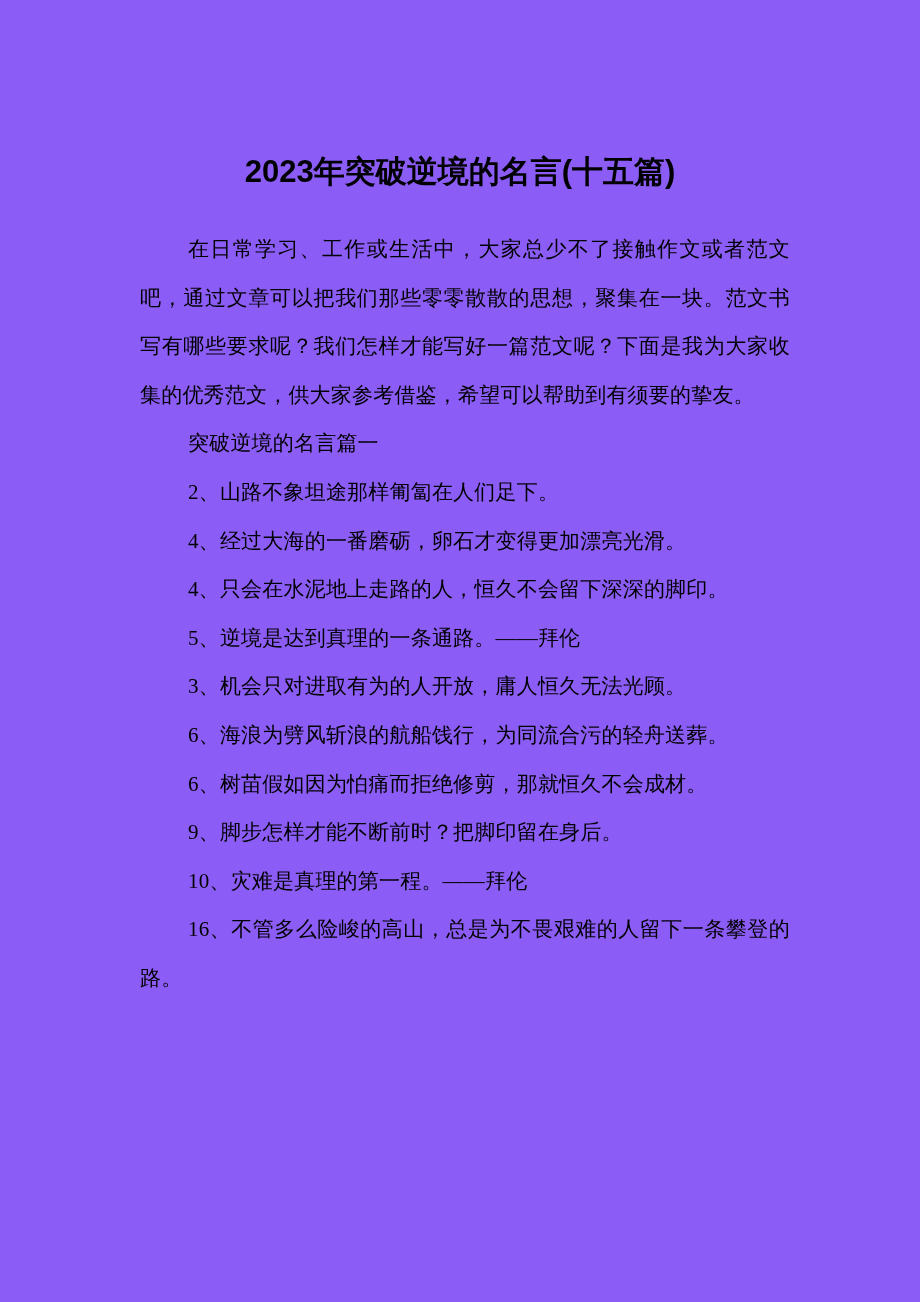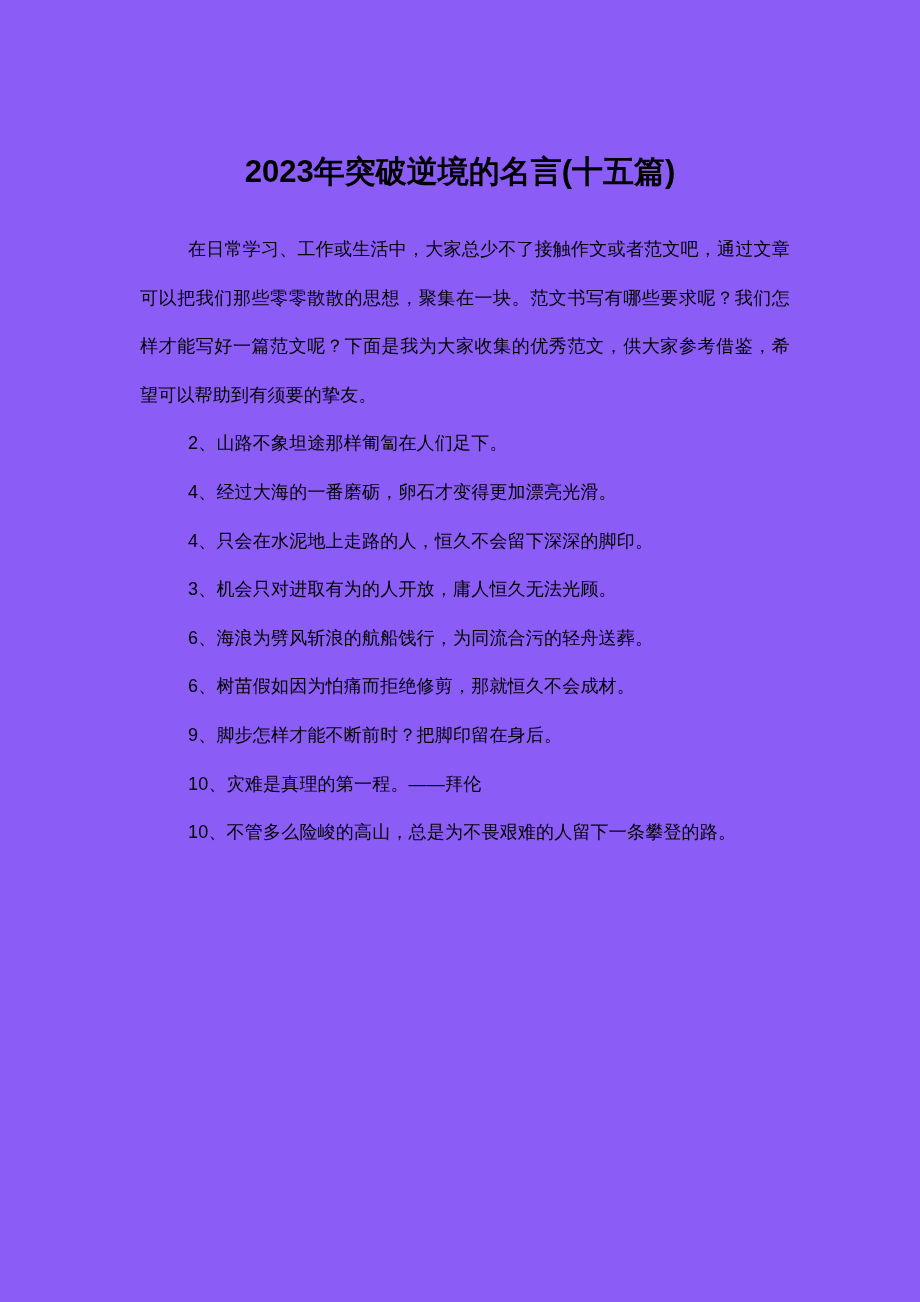--- a/index.html
+++ b/index.html
@@ -32,42 +32,44 @@
       font-weight: bold;
       font-size: 31px;
       line-height: 44px;
       letter-spacing: 0px;
     }
     .body {
       position: absolute;
       left: 140px;
       top: 225px;
       width: 650px;
-      font-family: Liberation Sans, sans-serif;
-      font-size: 18px;
+      font-family: Liberation Serif, serif;
+      font-size: 21px;
       line-height: 48.6px;
       letter-spacing: 0.2px;
     }
     .para {
       margin: 0;
       text-indent: 48px;
       text-align: justify;
     }
   </style>
 </head>
 <body>
 
 <div class="page">
   <div class="title">2023年突破逆境的名言(十五篇)</div>
 
   <div class="body">
     <p class="para">在日常学习、工作或生活中，大家总少不了接触作文或者范文吧，通过文章可以把我们那些零零散散的思想，聚集在一块。范文书写有哪些要求呢？我们怎样才能写好一篇范文呢？下面是我为大家收集的优秀范文，供大家参考借鉴，希望可以帮助到有须要的挚友。</p>
+    <p class="para">突破逆境的名言篇一</p>
     <p class="para">2、山路不象坦途那样匍匐在人们足下。</p>
     <p class="para">4、经过大海的一番磨砺，卵石才变得更加漂亮光滑。</p>
     <p class="para">4、只会在水泥地上走路的人，恒久不会留下深深的脚印。</p>
+    <p class="para">5、逆境是达到真理的一条通路。——拜伦</p>
     <p class="para">3、机会只对进取有为的人开放，庸人恒久无法光顾。</p>
     <p class="para">6、海浪为劈风斩浪的航船饯行，为同流合污的轻舟送葬。</p>
     <p class="para">6、树苗假如因为怕痛而拒绝修剪，那就恒久不会成材。</p>
     <p class="para">9、脚步怎样才能不断前时？把脚印留在身后。</p>
     <p class="para">10、灾难是真理的第一程。——拜伦</p>
-    <p class="para">10、不管多么险峻的高山，总是为不畏艰难的人留下一条攀登的路。</p>
+    <p class="para">16、不管多么险峻的高山，总是为不畏艰难的人留下一条攀登的路。</p>
   </div>
 </div>
 
 </body></html>

